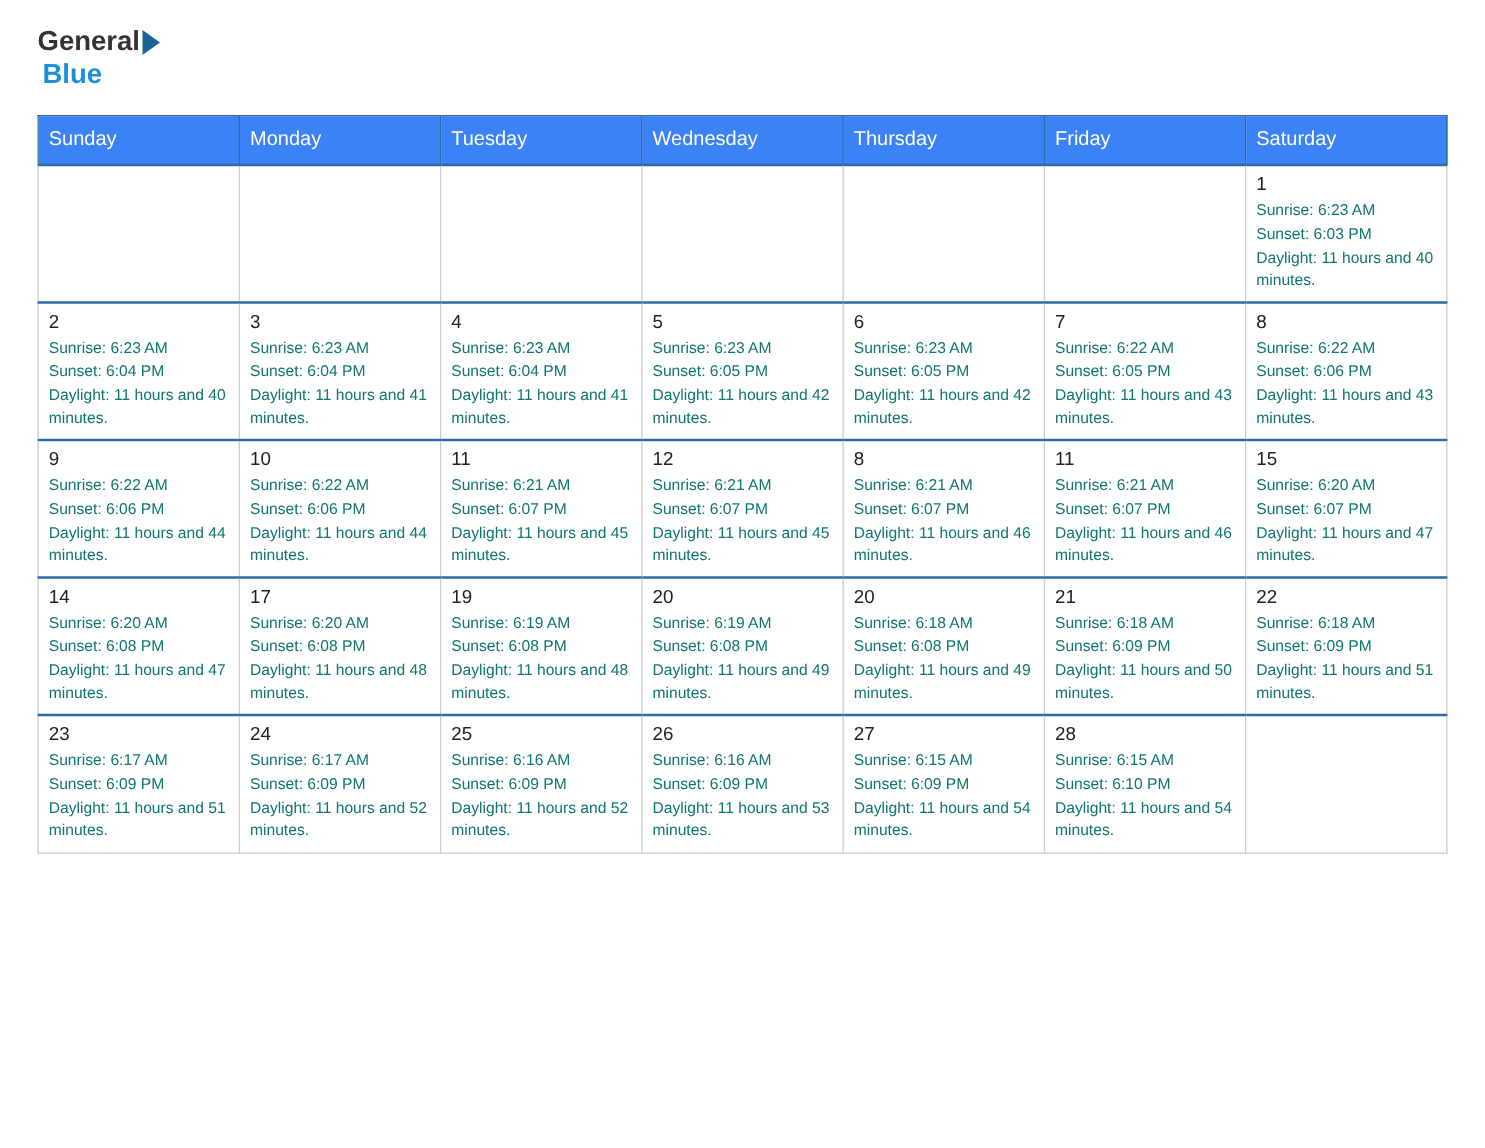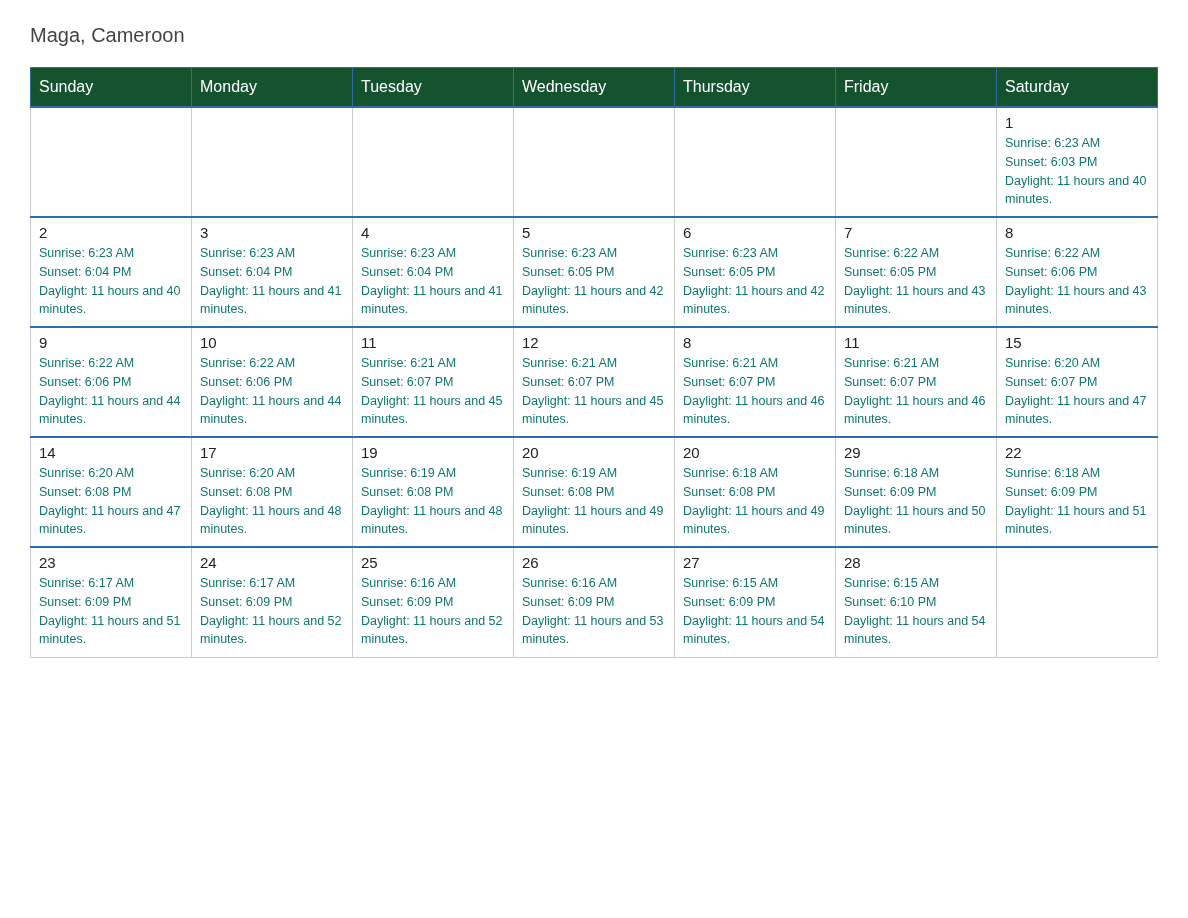--- a/index.html
+++ b/index.html
@@ -58,21 +58,21 @@
       font-size: 20px;
       color: #444;
       margin-top: 4px;
     }
     .calendar {
       width: 100%;
       border-collapse: collapse;
       border: 1px solid #aaa;
     }
     .calendar th {
-      background-color: #14532d;
+      background-color: #3b82f6;
       color: #fff;
       font-size: 16px;
       font-weight: normal;
       padding: 10px 8px;
       text-align: left;
       border: 1px solid #2e6da4;
     }
     .calendar td {
       vertical-align: top;
       padding: 6px 8px;
@@ -100,22 +100,28 @@
       color: #0f766e;
     }
     .empty-cell {
       background: #f5f5f5;
     }
   </style>
 </head>
 <body>
 
 <div class="header">
+  <div class="logo">
+    <div class="logo-top">
+      <span class="logo-general">General</span>
+      <div class="logo-arrow"></div>
+    </div>
+    <span class="logo-blue">Blue</span>
+  </div>
   <div class="title-area">
-    <div class="location">Maga, Cameroon</div>
   </div>
 </div>
 
 <table class="calendar">
   <thead>
     <tr>
     <th>Sunday</th>
         <th>Monday</th>
         <th>Tuesday</th>
         <th>Wednesday</th>
@@ -212,21 +218,21 @@
         </td>
         <td>
           <span class="day-number">20</span>
           <div class="day-info">Sunrise: 6:19 AM<br>Sunset: 6:08 PM<br>Daylight: 11 hours and 49 minutes.</div>
         </td>
         <td>
           <span class="day-number">20</span>
           <div class="day-info">Sunrise: 6:18 AM<br>Sunset: 6:08 PM<br>Daylight: 11 hours and 49 minutes.</div>
         </td>
         <td>
-          <span class="day-number">29</span>
+          <span class="day-number">21</span>
           <div class="day-info">Sunrise: 6:18 AM<br>Sunset: 6:09 PM<br>Daylight: 11 hours and 50 minutes.</div>
         </td>
         <td>
           <span class="day-number">22</span>
           <div class="day-info">Sunrise: 6:18 AM<br>Sunset: 6:09 PM<br>Daylight: 11 hours and 51 minutes.</div>
         </td>
       </tr>
       <tr class="week-row">
         <td>
           <span class="day-number">23</span>

